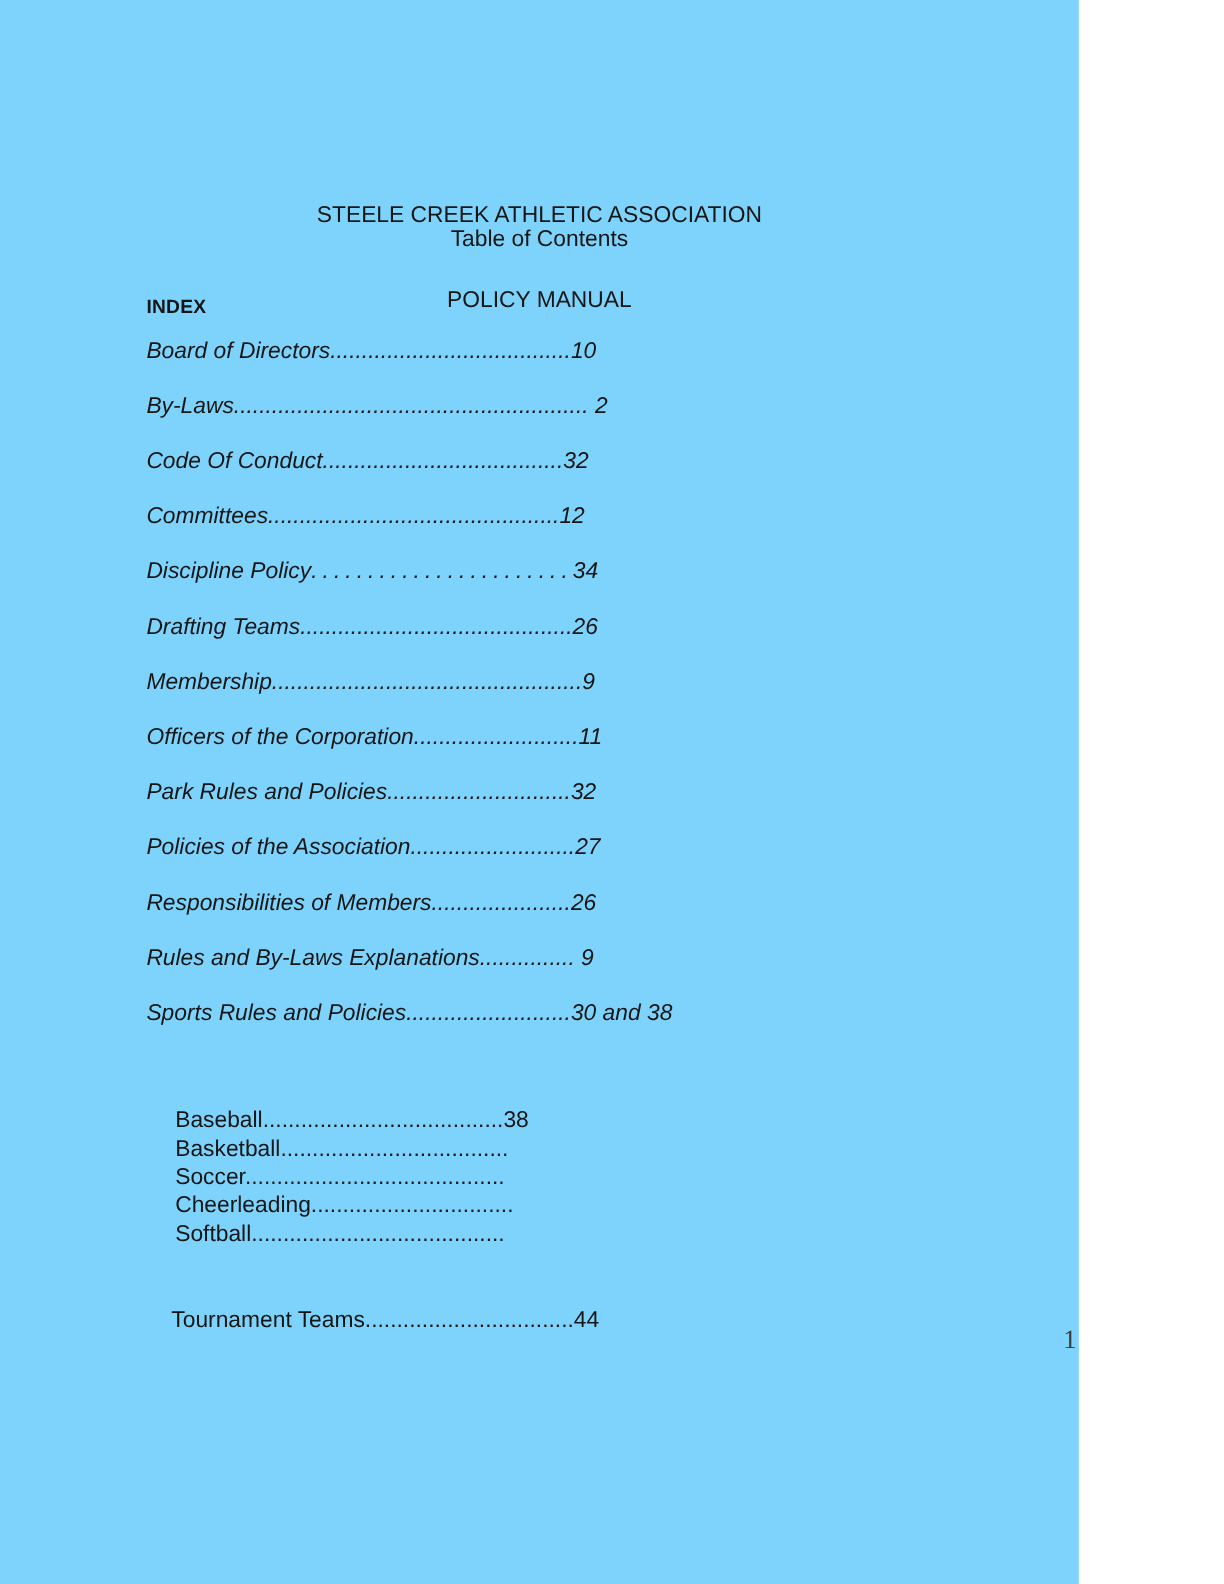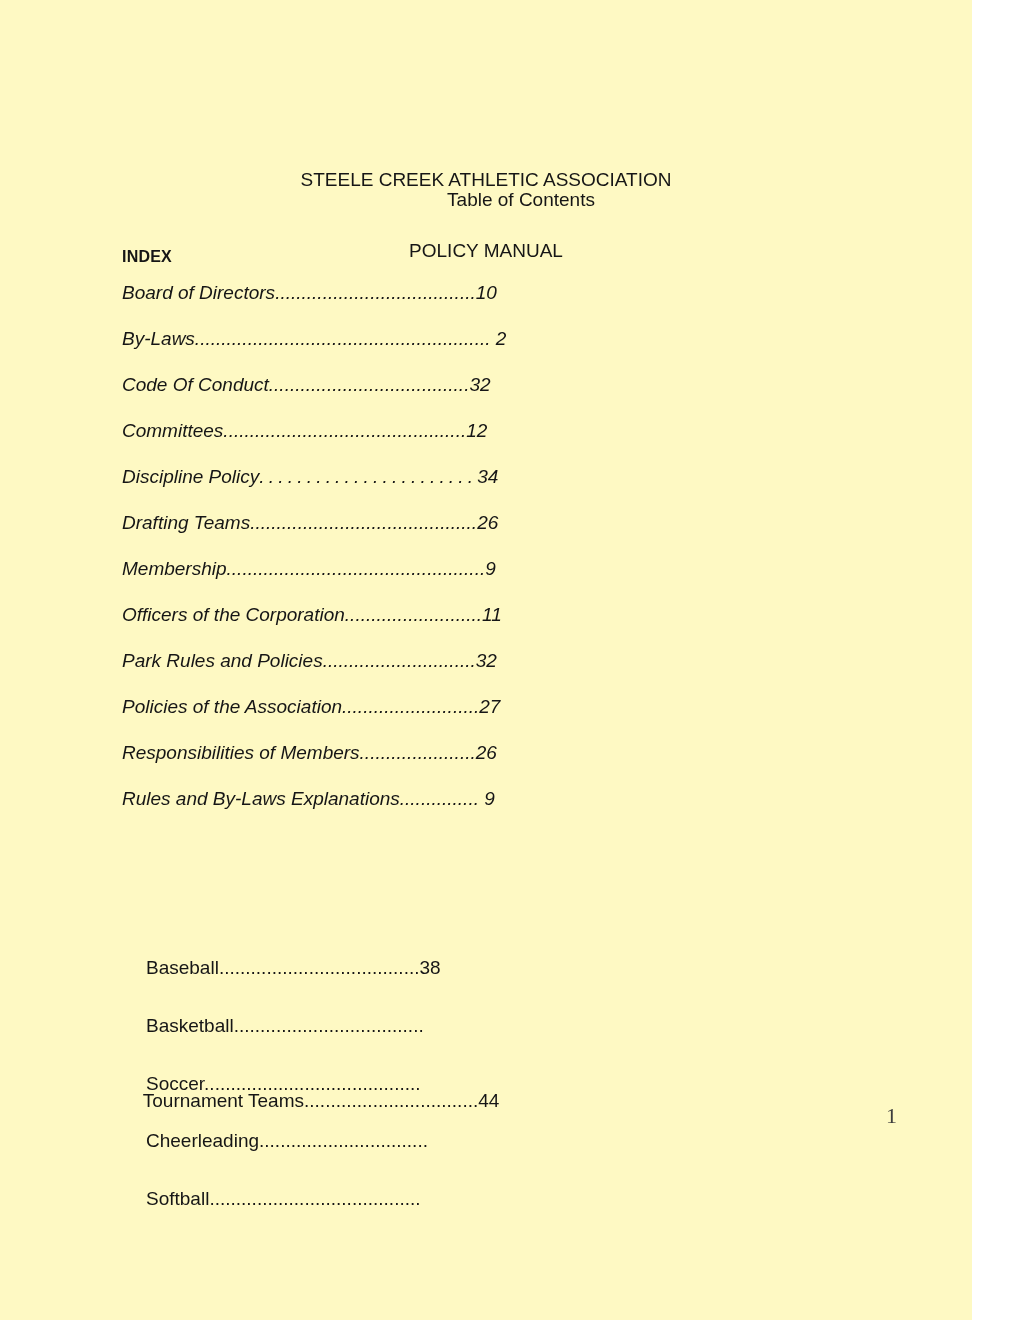--- a/index.html
+++ b/index.html
@@ -1,50 +1,49 @@
 <!DOCTYPE html>
 <html><head>
 <meta charset="utf-8">
 <style>
   html,body{margin:0;padding:0;background:#ffffff;}
   .page{
     position:relative;
-    width:972px;height:1320px;
-    background:#fef9c3;
+    width:899px;height:1320px;
+    background:#7dd3fc;
     color:#161616;
     font-family:"Liberation Sans","DejaVu Sans",sans-serif;
     overflow:hidden;
   }
   .title-block{
     position:absolute;top:121px;left:0;width:100%;
     text-align:center;font-size:19px;line-height:23.5px;
     white-space:pre;
   }
   .toc-heading{
     position:absolute;top:188px;left:0;width:100%;
     text-align:center;font-size:19px;line-height:23.5px;
     white-space:pre;
-    padding-left:35px;
   }
   .index-heading{
     position:absolute;top:247px;left:122px;
     font-size:16px;font-weight:bold;line-height:20px;
     letter-spacing:0.2px;white-space:pre;
   }
   .toc-list{
     position:absolute;top:270px;left:122px;
     font-size:19px;
     font-style:italic;
   }
   .toc-list .toc-row{height:46px;line-height:46px;white-space:pre;}
   .toc-sub-list{
     position:absolute;top:922px;left:146px;
     font-size:19px;line-height:23.8px;
   }
-  .toc-sub-list .toc-row{white-space:pre;margin-top:34px;}
+  .toc-sub-list .toc-row{white-space:pre;}
   .toc-tournament{
     position:absolute;top:1065px;left:122px;
     font-size:19px;line-height:23.5px;white-space:pre;
   }
   .leader-wide{letter-spacing:4.2px;}
   .inner-page-number{
     position:absolute;top:1105px;left:886px;
     font-family:"Liberation Serif","DejaVu Serif",serif;
     font-size:22px;line-height:1;color:#3d3d3d;
   }
@@ -74,20 +73,21 @@
       <div class="toc-row"><span>Code Of Conduct</span><span>......................................</span><span>32</span></div>
       <div class="toc-row"><span>Committees</span><span>..............................................</span><span>12</span></div>
       <div class="toc-row"><span>Discipline Policy</span><span class="leader-wide">.......................</span><span>34</span></div>
       <div class="toc-row"><span>Drafting Teams</span><span>...........................................</span><span>26</span></div>
       <div class="toc-row"><span>Membership</span><span>.................................................</span><span>9</span></div>
       <div class="toc-row"><span>Officers of the Corporation</span><span>..........................</span><span>11</span></div>
       <div class="toc-row"><span>Park Rules and Policies</span><span>.............................</span><span>32</span></div>
       <div class="toc-row"><span>Policies of the Association</span><span>..........................</span><span>27</span></div>
       <div class="toc-row"><span>Responsibilities of Members</span><span>......................</span><span>26</span></div>
       <div class="toc-row"><span>Rules and By-Laws Explanations</span><span>............... </span><span>9</span></div>
+      <div class="toc-row"><span>Sports Rules and Policies</span><span>..........................</span><span>30 and 38</span></div>
     </div>
 
   <div class="toc-sub-list" id="toc-sub-list">
       <div class="toc-row"><span>Baseball</span><span>......................................</span><span>38</span></div>
       <div class="toc-row"><span>Basketball</span><span>....................................</span><span></span></div>
       <div class="toc-row"><span>Soccer</span><span>.........................................</span><span></span></div>
       <div class="toc-row"><span>Cheerleading</span><span>................................</span><span></span></div>
       <div class="toc-row"><span>Softball</span><span>........................................</span><span></span></div>
     </div>
 

